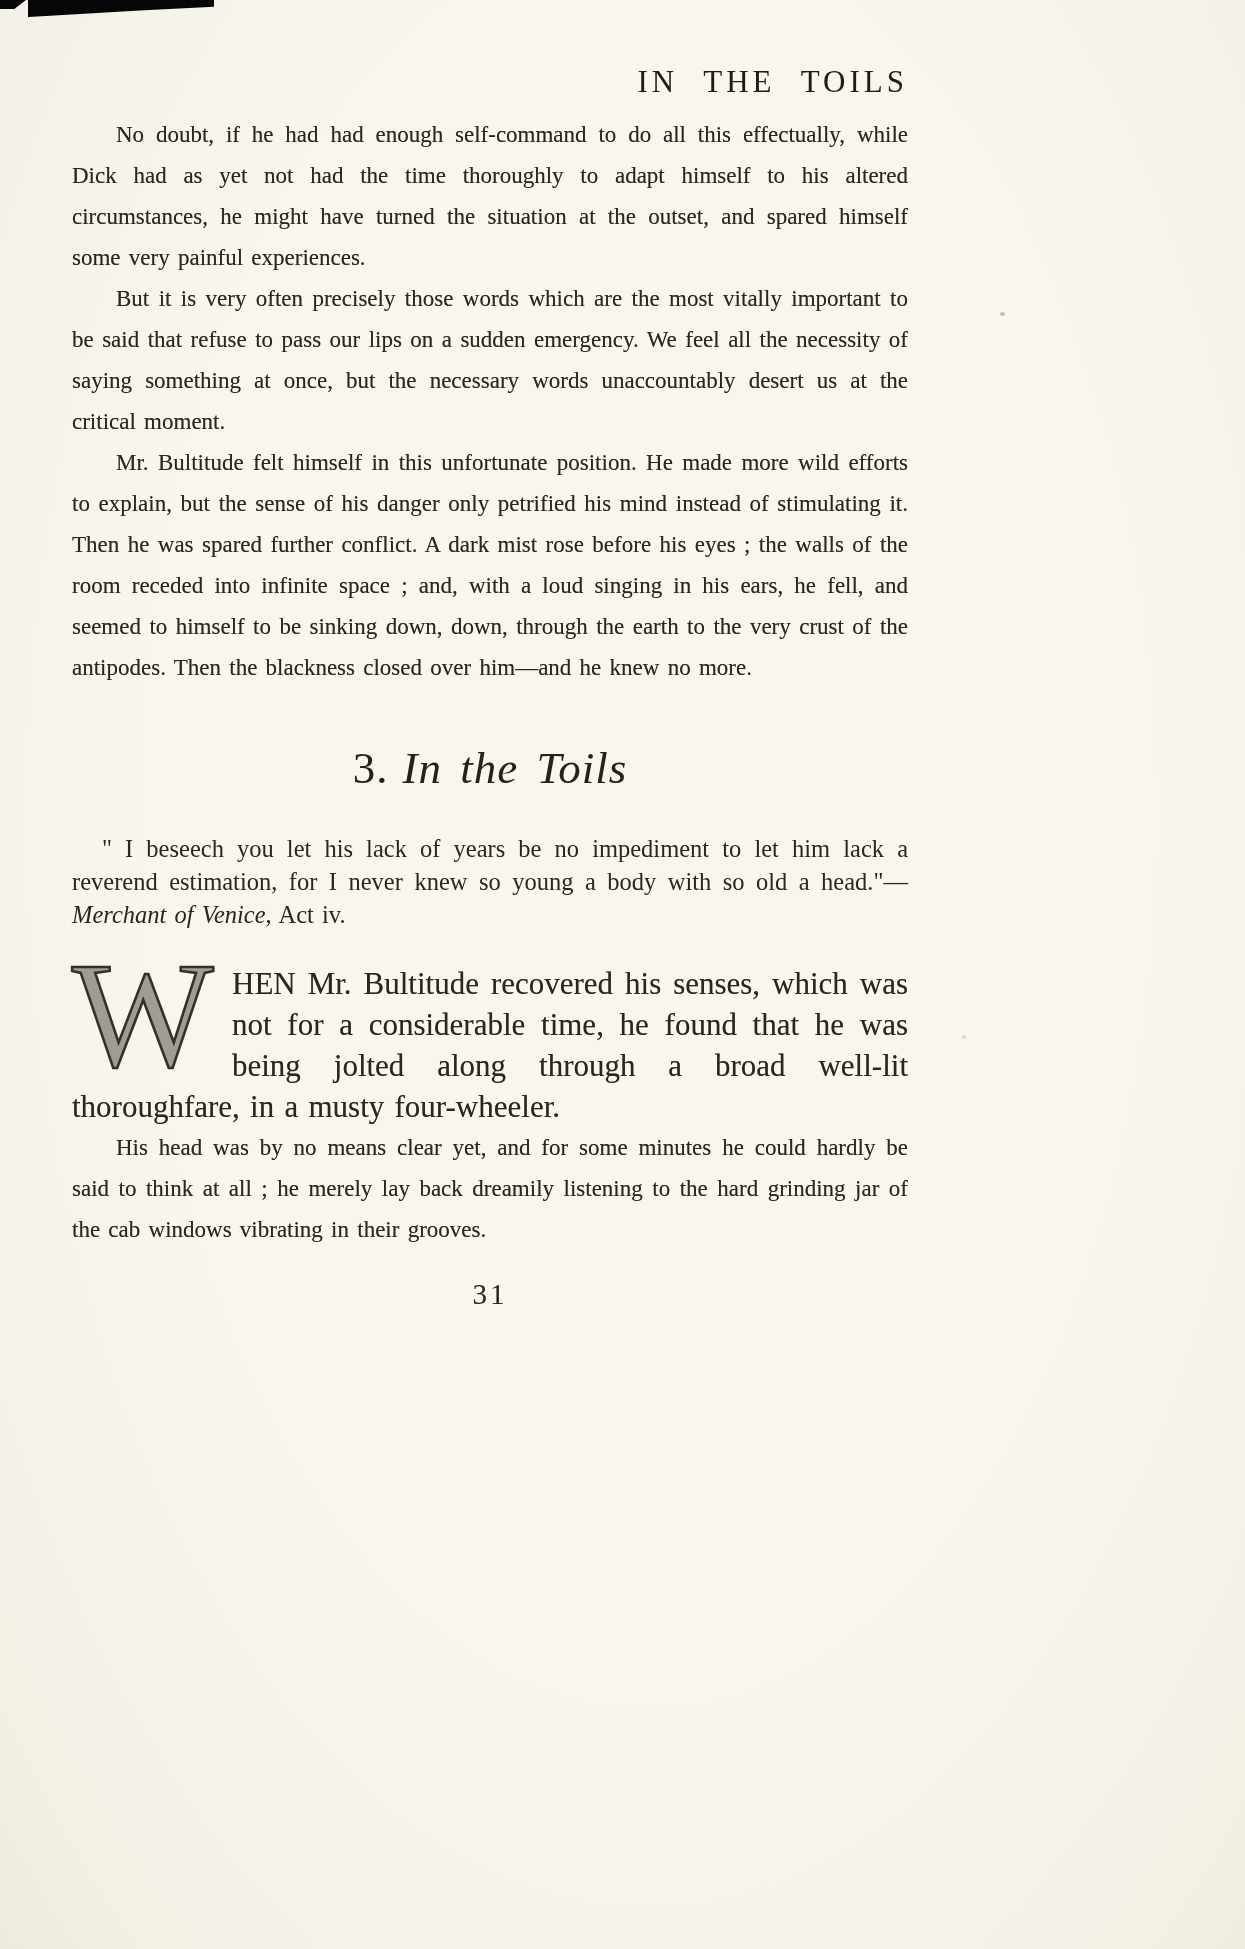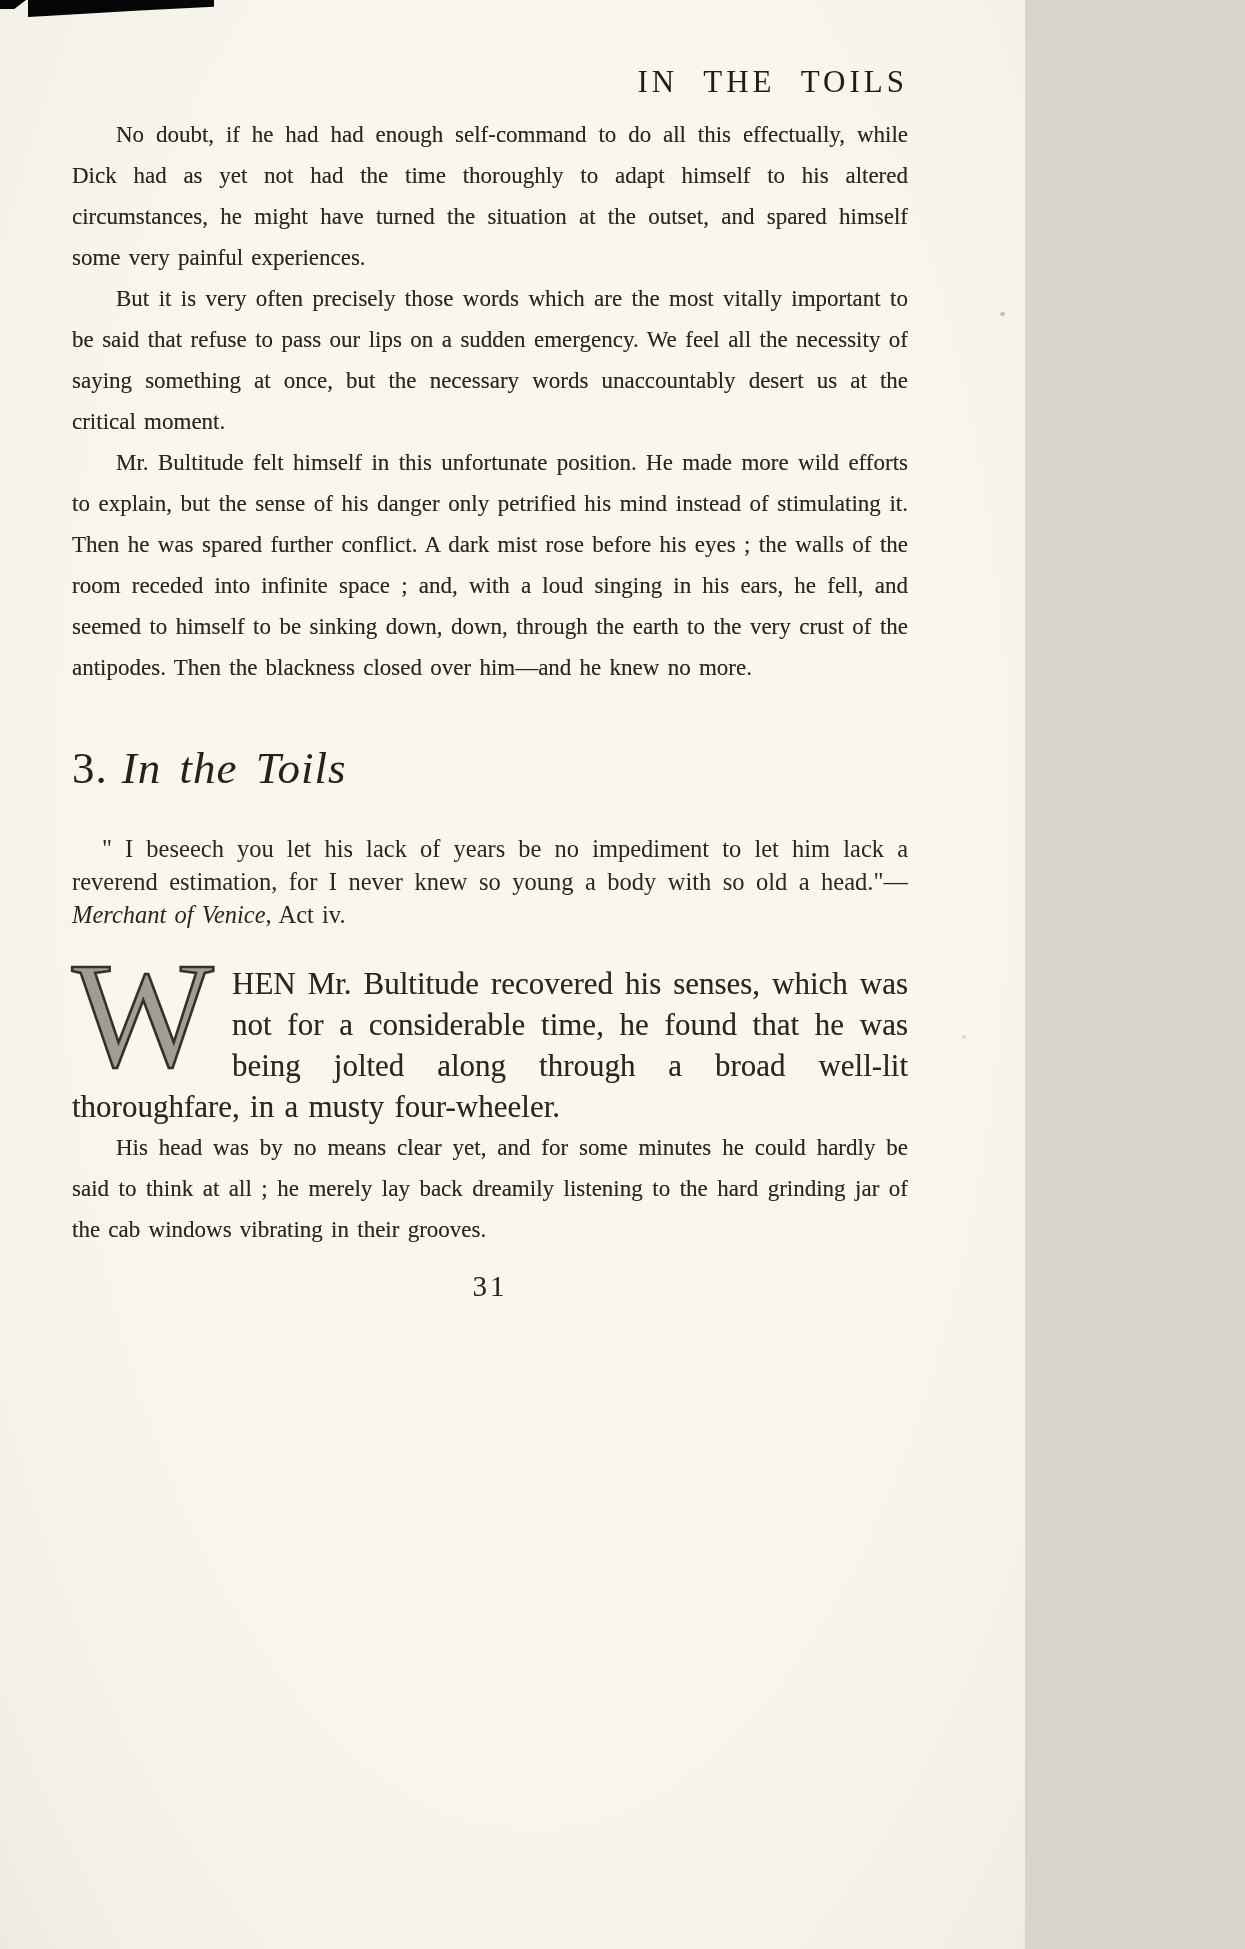--- a/index.html
+++ b/index.html
@@ -3,21 +3,21 @@
 <meta charset="utf-8">
 <style>
   * { margin: 0; padding: 0; box-sizing: border-box; }
   html, body { width: 1245px; height: 1949px; }
   body {
     font-family: "Liberation Serif", serif;
     background: #d8d5cc;
   }
   .page {
     position: relative;
-    width: 1025px;
+    width: 1245px;
     height: 1949px;
     background: radial-gradient(ellipse at 52% 42%, #f8f6ef 55%, #f3f0e6 88%, #edeadf 100%);
     color: #2b2620;
     overflow: hidden;
   }
   
   .artifact-streak {
     position: absolute;
     left: 28px; top: 0;
     width: 186px; height: 17px;
@@ -54,21 +54,21 @@
     line-height: 41px;
     text-align: justify;
     text-indent: 44px;
     word-spacing: 2.5px;
     color: #2b2620;
     text-shadow: 0 0 0.5px rgba(43,38,32,0.45);
   }
   .chapter-heading {
     margin-top: 54px;
     margin-bottom: 38px;
-    text-align: left;
+    text-align: center;
     font-weight: normal;
     font-size: 45px;
     line-height: 52px;
     color: #26221b;
   }
   .chapter-number { font-style: normal; margin-right: 14px; letter-spacing: 1px; }
   .chapter-title { font-style: italic; letter-spacing: 1px; word-spacing: 6px; }
   .epigraph {
     font-size: 24.5px;
     line-height: 33px;
@@ -98,21 +98,21 @@
     color: #35302a;
   }
   @supports (-webkit-text-stroke: 2px black) {
     .drop-cap {
       color: rgba(248,246,239,0.05);
       -webkit-text-stroke: 2.6px #35302a;
     }
   }
   .after-drop { clear: left; }
   .page-number {
-    margin-top: 20px;
+    margin-top: 28px;
     text-align: center;
     font-size: 29px;
     letter-spacing: 3px;
     color: #26221b;
   }
 </style>
 </head>
 <body>
 
 <div class="page">

